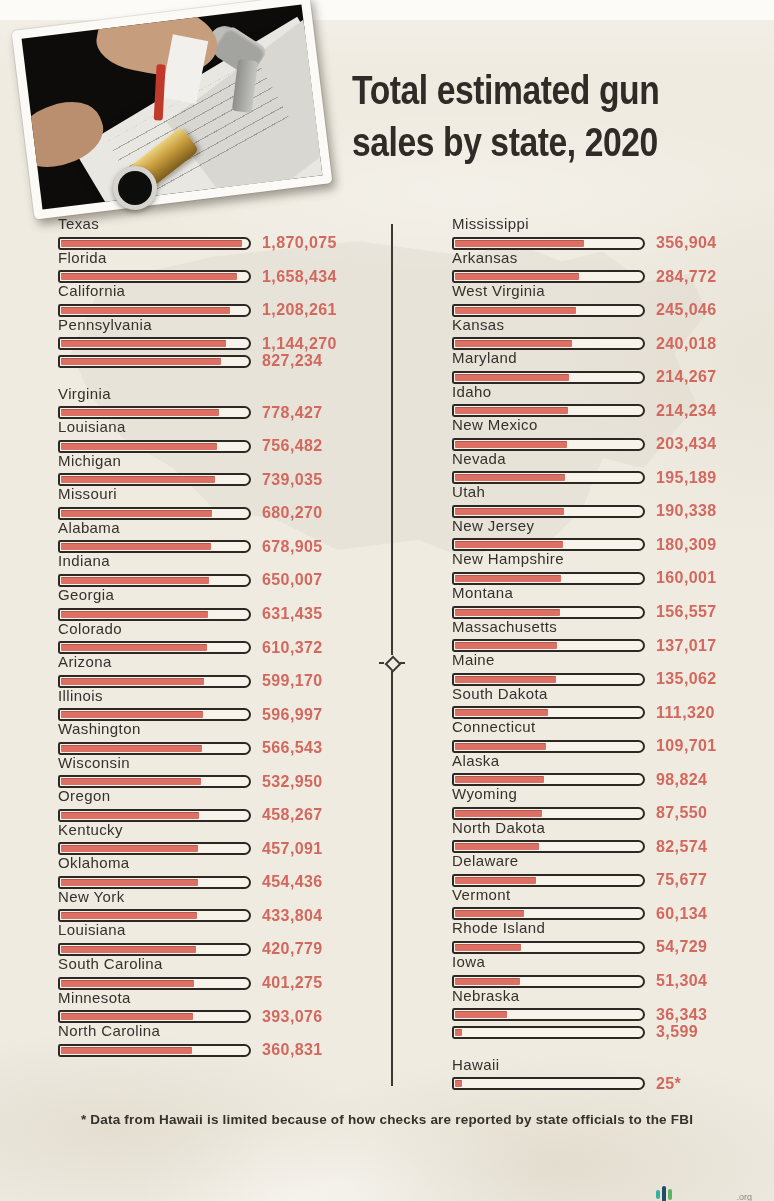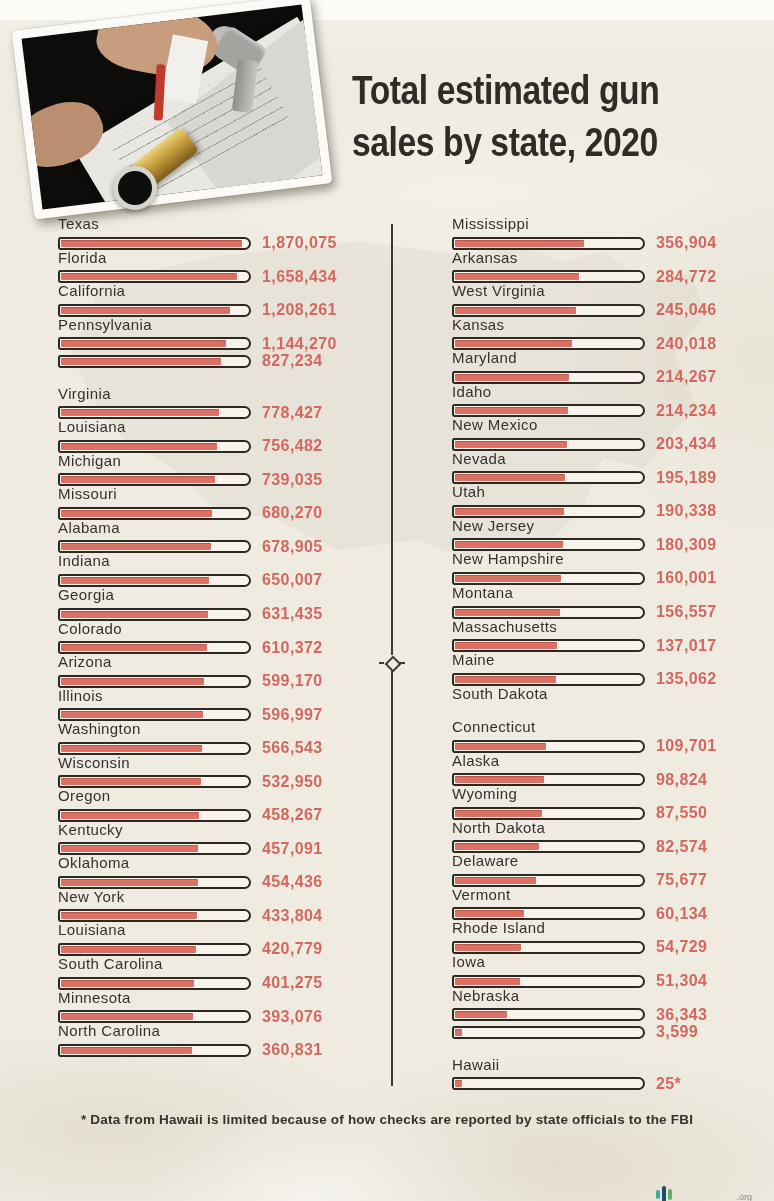--- a/index.html
+++ b/index.html
@@ -519,20 +519,26 @@
     <div class="bar-line">
       <div class="bar-outer">
         <div class="bar-fill" style="width: 54%;"></div>
       </div>
       <div class="state-value">135,062</div>
     </div>
   </div>
 
   <div class="state-row">
     <div class="state-label">South Dakota</div>
+    <div class="bar-line">
+      <div class="bar-outer">
+        <div class="bar-fill" style="width: 49.5%;"></div>
+      </div>
+      <div class="state-value">111,320</div>
+    </div>
   </div>
 
   <div class="state-row">
     <div class="state-label">Connecticut</div>
     <div class="bar-line">
       <div class="bar-outer">
         <div class="bar-fill" style="width: 48.5%;"></div>
       </div>
       <div class="state-value">109,701</div>
     </div>

